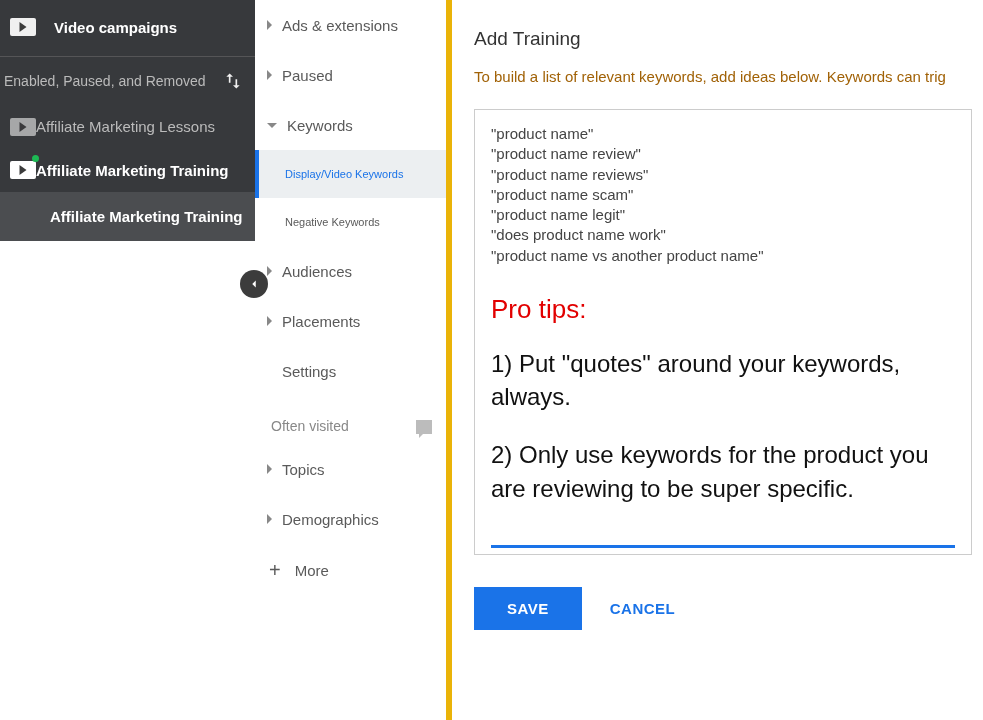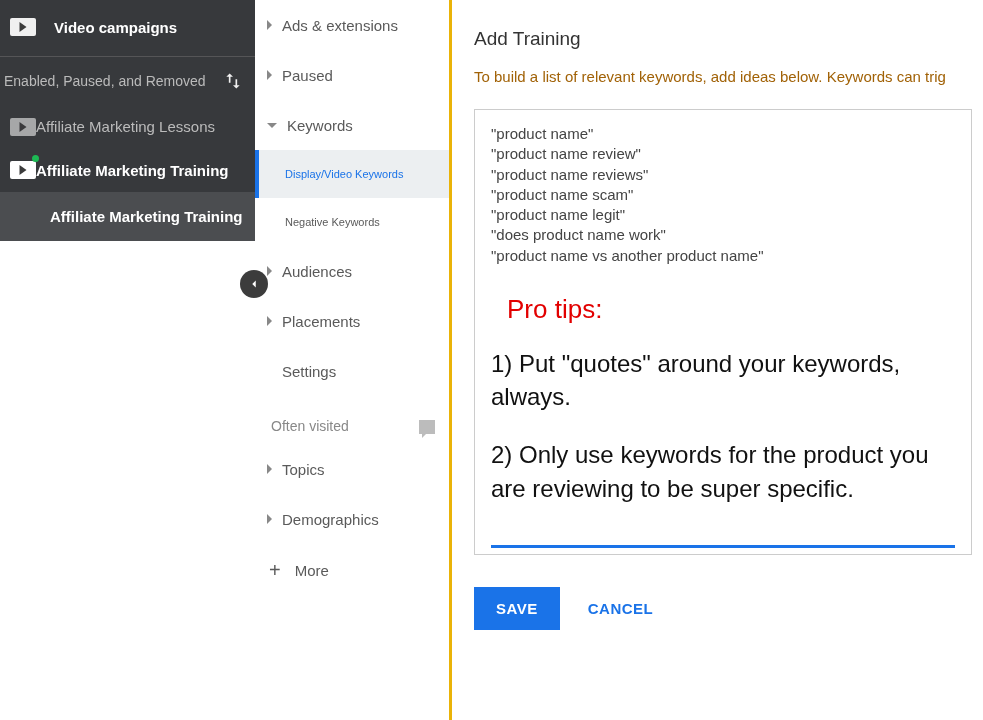--- a/index.html
+++ b/index.html
@@ -117,21 +117,21 @@
       justify-content: center;
       color: #fff;
       z-index: 10;
     }
     .collapse-btn svg { fill: #fff; width: 14px; height: 14px; }
 
     
     .midnav {
       width: 197px;
       background: #fff;
-      border-right: 3px solid #eab308;
+      border-right: 6px solid #eab308;
       flex-shrink: 0;
       padding-top: 0;
     }
     .midnav-item {
       display: flex;
       align-items: center;
       padding: 0 12px 0 12px;
       height: 50px;
       font-size: 15px;
       color: #5a5a5a;
@@ -216,21 +216,20 @@
       font-size: 15px;
       color: #444;
       line-height: 1.35;
     }
     .pro-heading {
       color: #e20000;
       font-size: 26px;
       margin-top: 28px;
       margin-bottom: 22px;
       font-family: "Segoe UI", Arial, sans-serif;
-      margin-left: 16px;
     }
     .pro-text {
       font-size: 24px;
       color: #111;
       margin-bottom: 24px;
       line-height: 1.4;
       font-family: "Segoe UI", Arial, sans-serif;
     }
     .blue-underline {
       height: 3px;
@@ -242,21 +241,21 @@
     .actions {
       margin-top: 32px;
       display: flex;
       gap: 28px;
       align-items: center;
     }
     .btn-save {
       background: #1a73e8;
       color: #fff;
       font-weight: bold;
-      padding: 13px 22px;
+      padding: 13px 33px;
       font-size: 15px;
       border: none;
       letter-spacing: 0.5px;
     }
     .btn-cancel {
       background: none;
       border: none;
       color: #1a73e8;
       font-weight: bold;
       font-size: 15px;

